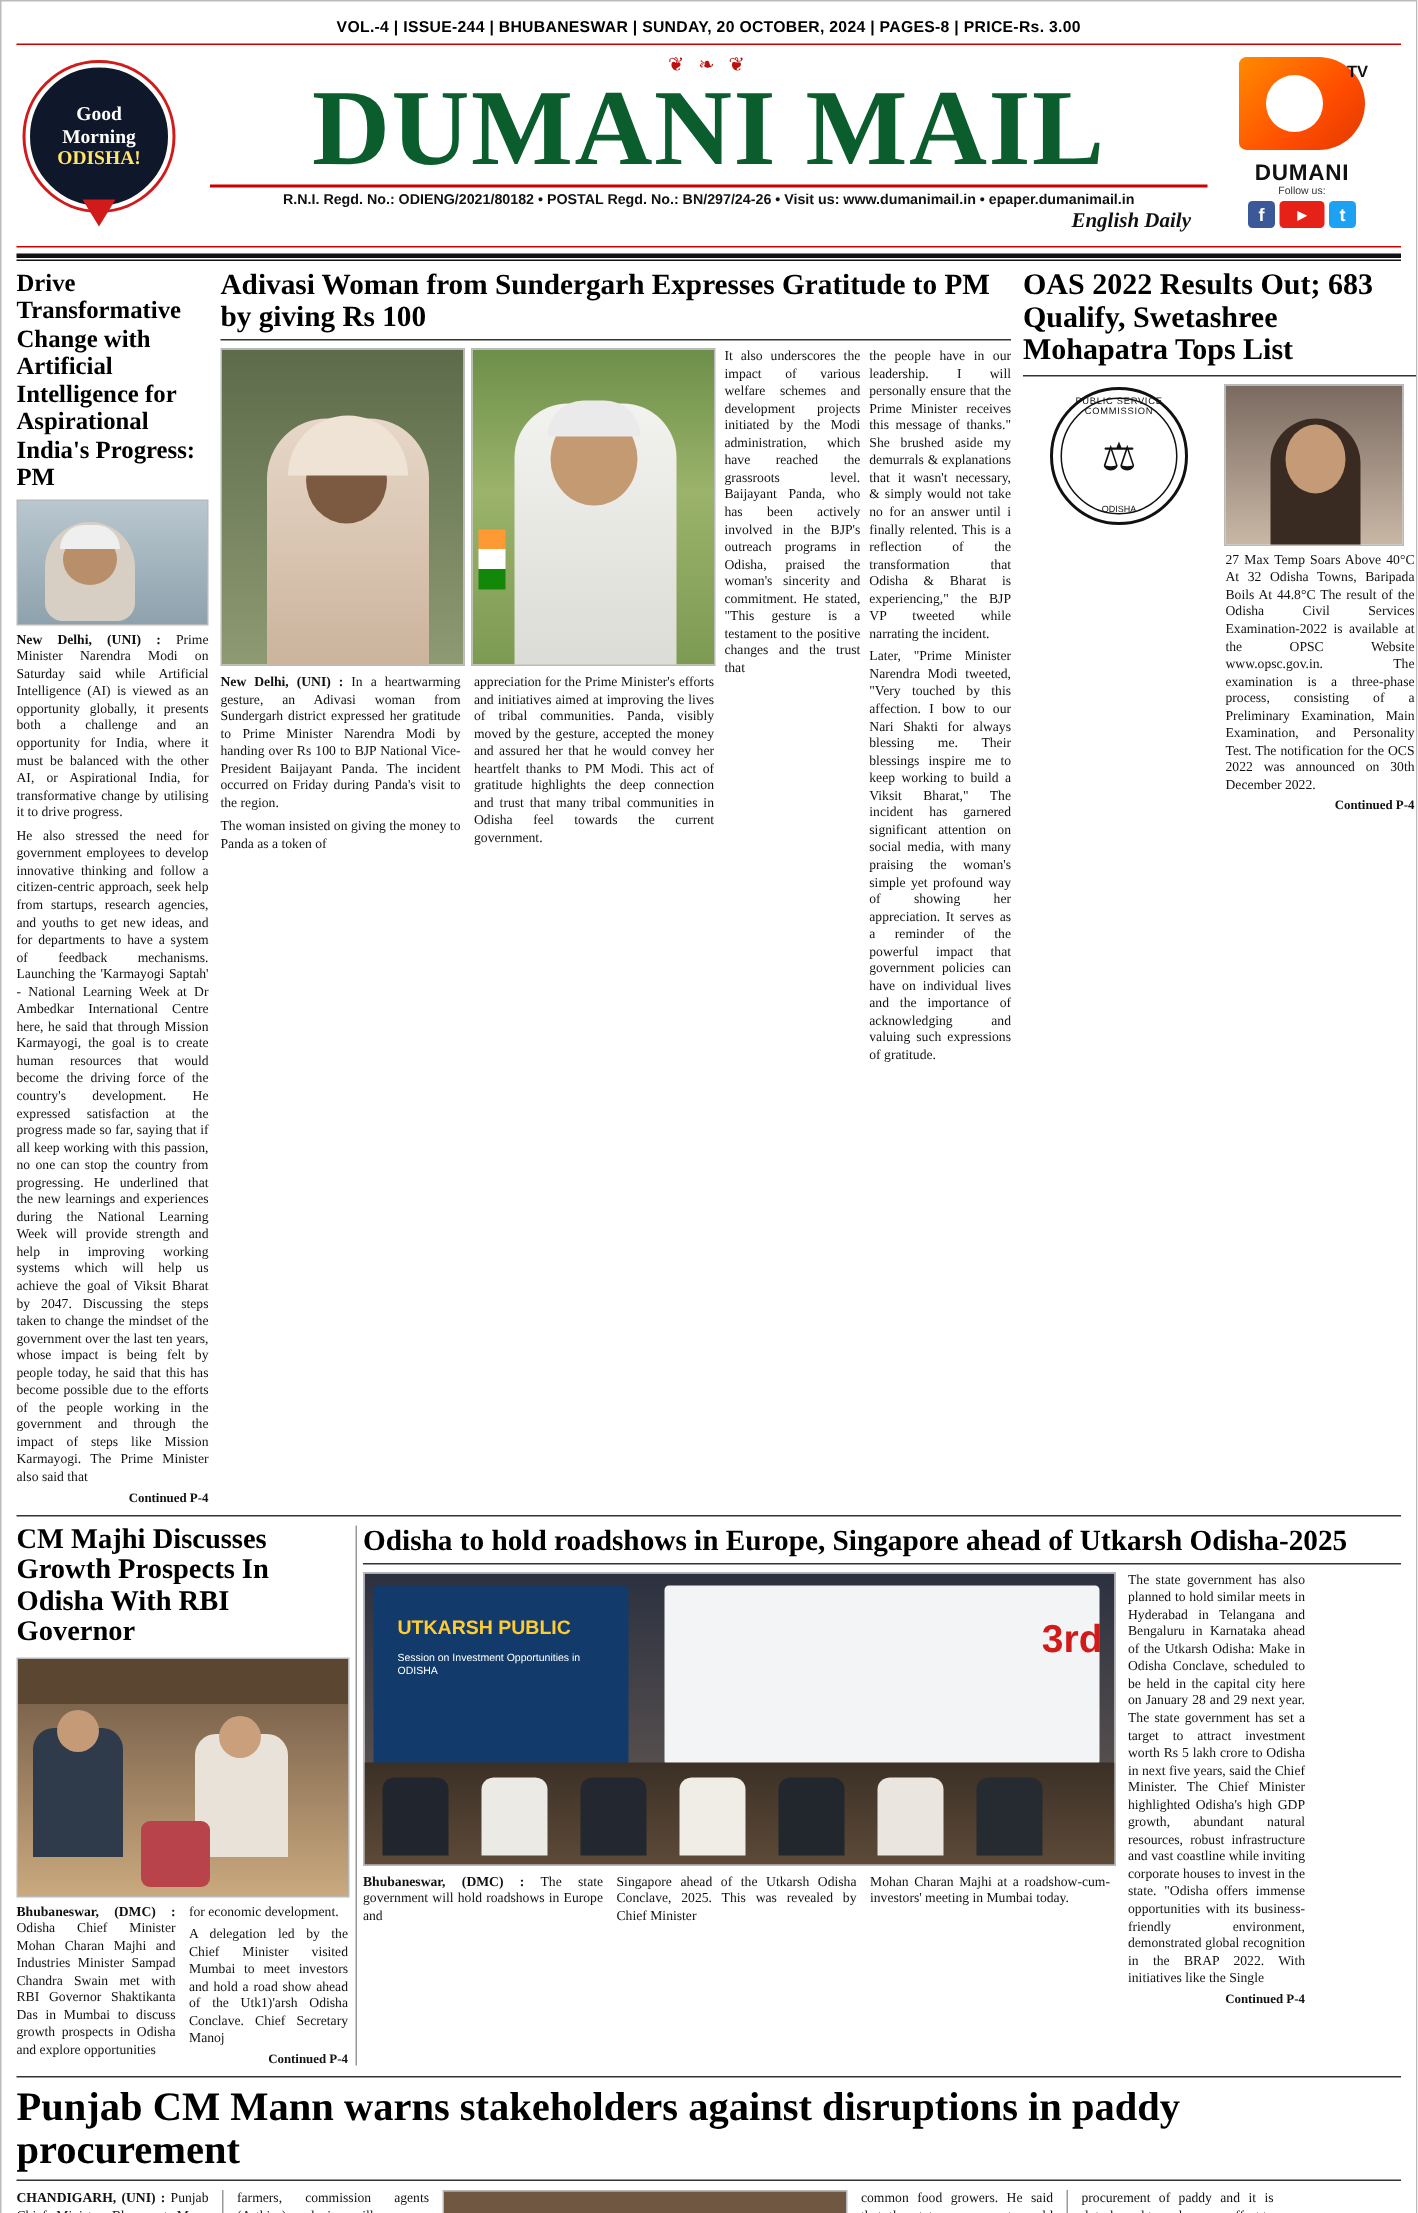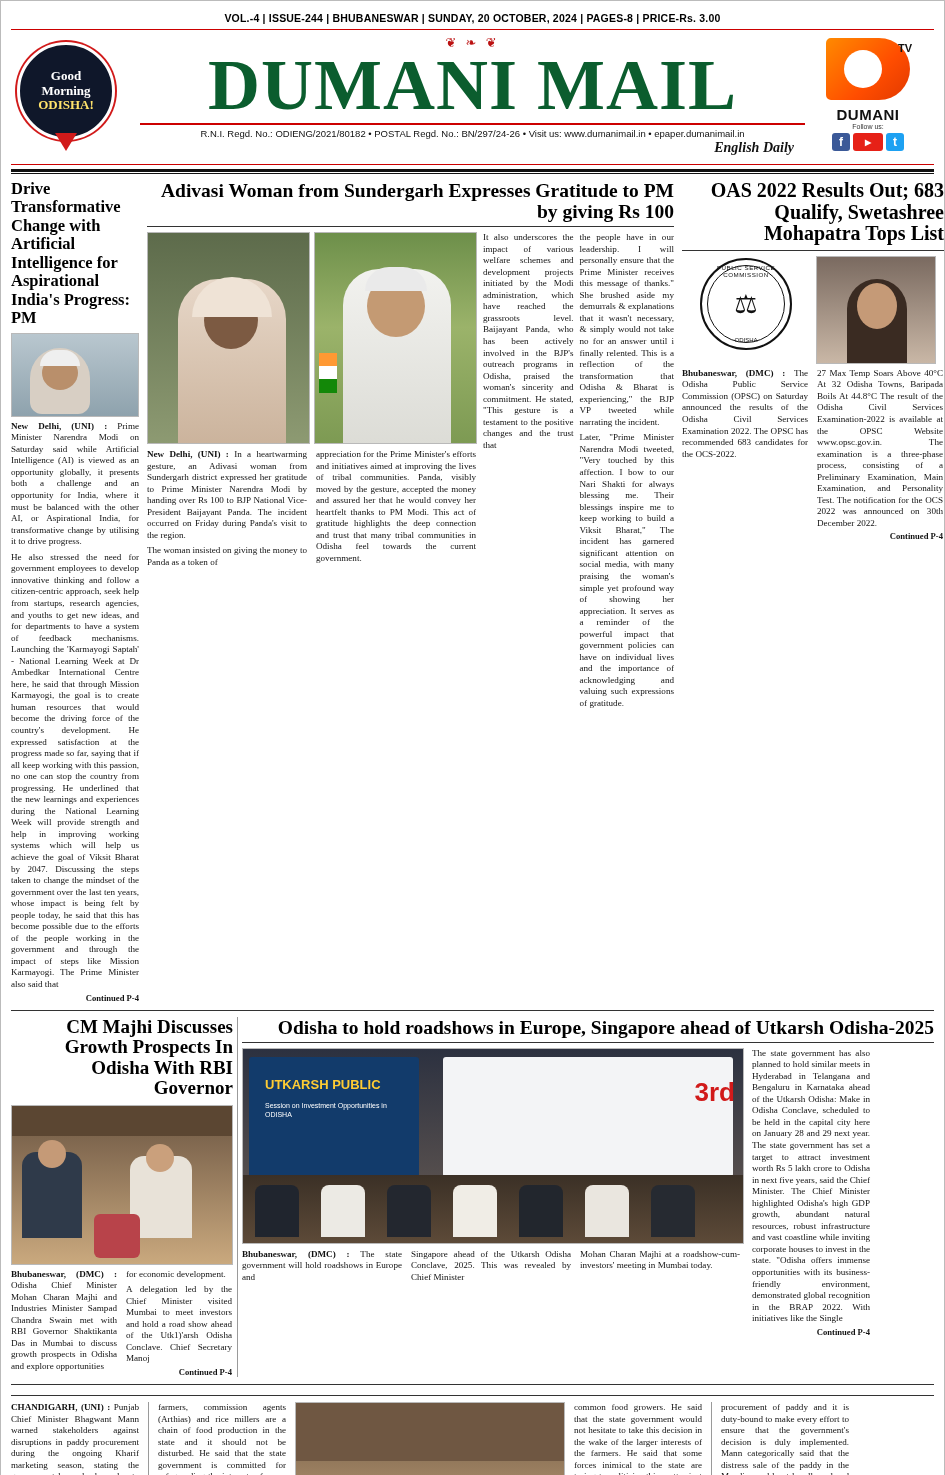--- a/index.html
+++ b/index.html
@@ -65,21 +65,21 @@
     font-weight: bold;
     font-size: 72px;
     line-height: 0.95;
     color: #0b5d2e;
     letter-spacing: 1px;
     margin: 2px 0 0 0;
   }
   .rule-red { height:2px; background:#c00; margin: 4px auto 3px auto; width: 72%; }
   .sub-line {
     font-family:"Liberation Sans", sans-serif;
-    font-size: 9.5px; color:#111; font-weight:400;
+    font-size: 9.5px; color:#111; font-weight:700;
   }
   .english-daily {
     position:absolute; right: 140px; bottom: 2px;
     font-style: italic; font-family:"Liberation Serif", serif;
     font-size: 14px; font-weight:bold;
   }
   .logo-right {
     position:absolute; right: 6px; top: 4px; width: 120px; text-align:center;
   }
   .logo-mark {
@@ -112,21 +112,21 @@
   .thin-rule { height:1px; background:#111; margin: 1px 0 6px 0; }
 
   
   .row { display:flex; gap:4px; }
   .col { display:flex; flex-direction:column; }
   .hline { border-top: 1px solid #333; margin: 6px 0; }
 
   .hl { 
     font-family: "Liberation Serif", serif;
     font-weight: bold;
-    text-align: right;
+    text-align: left;
     line-height: 1.08;
     color:#000;
   }
   .body-text {
     font-size: 9.1px;
     line-height: 1.27;
     text-align: justify;
     color:#111;
     hyphens:auto;
   }
@@ -302,24 +302,20 @@
             <div class="seal-txt-bot">ODISHA</div>
           </div>
         </div>
         <div class="photo ph-portrait" style="width:120px;height:108px;">
           <div style="position:absolute;left:30px;top:22px;width:60px;height:86px;background:#3a2b22;border-radius:30px 30px 0 0;"></div>
           <div style="position:absolute;left:40px;top:26px;width:40px;height:46px;border-radius:50%;background:#c59a77;"></div>
         </div>
       </div>
       <div class="row" style="gap:9px;margin-top:4px;">
         <div style="width:126px;">
-          <div class="body-text">
-            <span class="lead">Bhubaneswar, (DMC) :</span>
-            <span>The Odisha Public Service Commission (OPSC) on Saturday announced the results of the Odisha Civil Services Examination 2022. The OPSC has recommended 683 candidates for the OCS-2022.</span>
-          </div>
         </div>
         <div style="width:126px;">
           <div class="body-text">27 Max Temp Soars Above 40°C At 32 Odisha Towns, Baripada Boils At 44.8°C The result of the Odisha Civil Services Examination-2022 is available at the OPSC Website www.opsc.gov.in. The examination is a three-phase process, consisting of a Preliminary Examination, Main Examination, and Personality Test. The notification for the OCS 2022 was announced on 30th December 2022.</div>
           <div class="contd">Continued P-4</div>
         </div>
       </div>
     </div>
   </div>
 
   <div class="hline" style="margin:7px 0 6px;"></div>
@@ -392,20 +388,21 @@
           <div class="body-text">The state government has also planned to hold similar meets in Hyderabad in Telangana and Bengaluru in Karnataka ahead of the Utkarsh Odisha: Make in Odisha Conclave, scheduled to be held in the capital city here on January 28 and 29 next year. The state government has set a target to attract investment worth Rs 5 lakh crore to Odisha in next five years, said the Chief Minister. The Chief Minister highlighted Odisha's high GDP growth, abundant natural resources, robust infrastructure and vast coastline while inviting corporate houses to invest in the state. "Odisha offers immense opportunities with its business-friendly environment, demonstrated global recognition in the BRAP 2022. With initiatives like the Single</div>
           <div class="contd">Continued P-4</div>
         </div>
       </div>
     </div>
   </div>
 
   <div class="hline" style="margin:7px 0 5px;"></div>
 
   <div class="col">
+    <div class="hl h-punjab">Punjab CM Mann warns stakeholders against disruptions in paddy procurement</div>
     <div class="hline" style="margin:5px 0 6px;"></div>
     <div class="row" style="gap:9px;">
       <div style="width:128px;">
         <div class="body-text">
           <span class="lead">CHANDIGARH, (UNI) :</span>
           <span>Punjab Chief Minister Bhagwant Mann warned stakeholders against disruptions in paddy procurement during the ongoing Kharif marketing season, stating the government has a backup plan to ensure smooth operations. During a meeting with a delegation of Sanyukt Kisan Morcha here at Punjab Bhawan, CM Mann said that</span>
         </div>
 
       </div>
       <div class="sep-v"></div>

